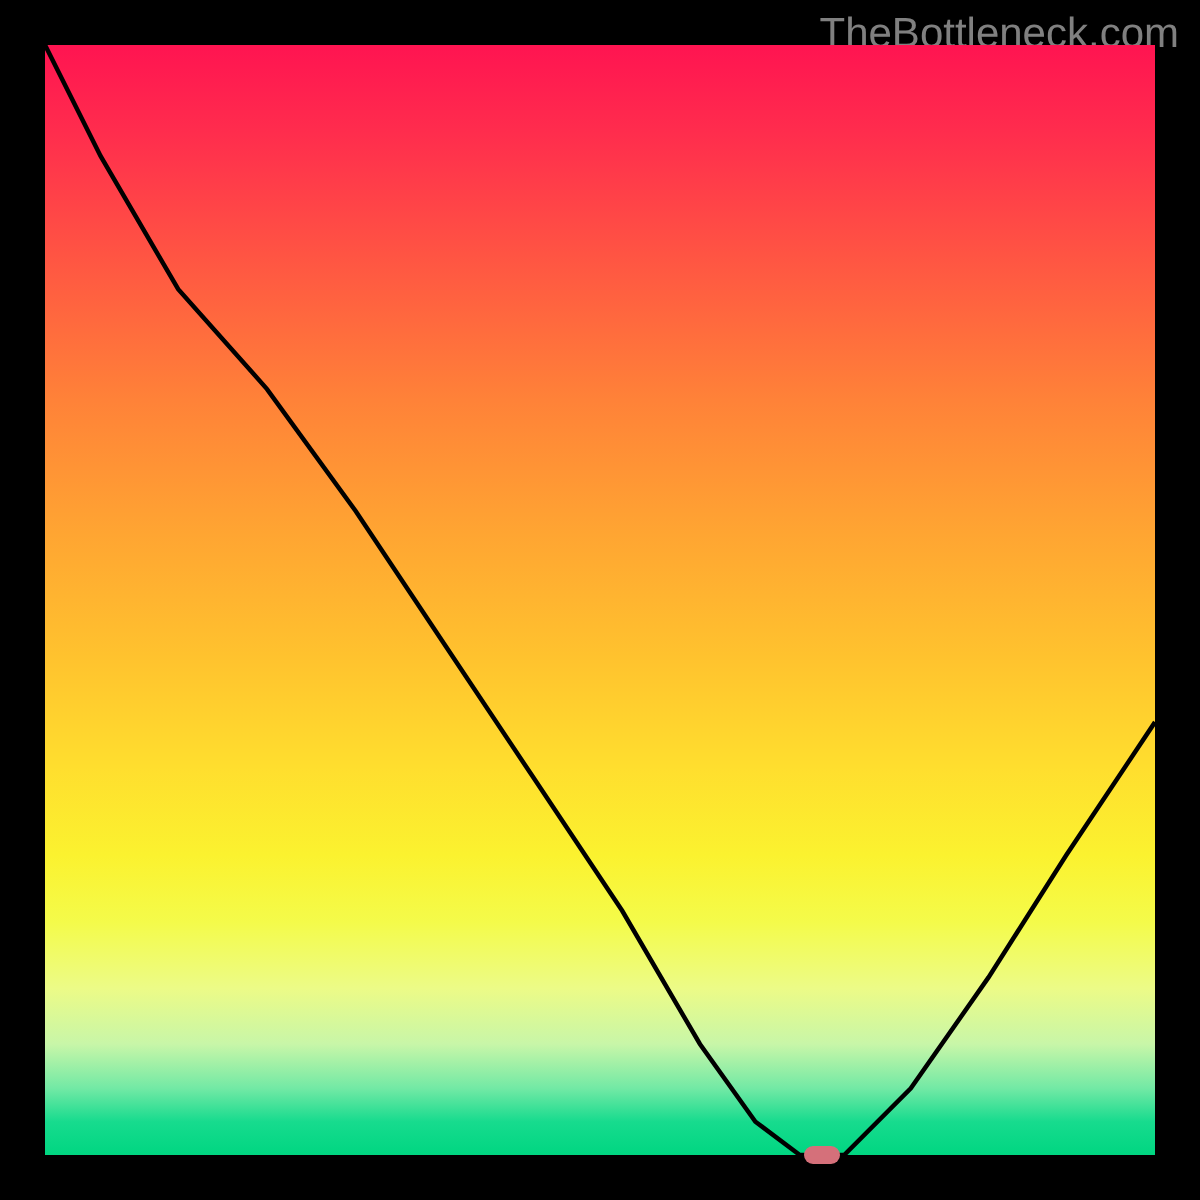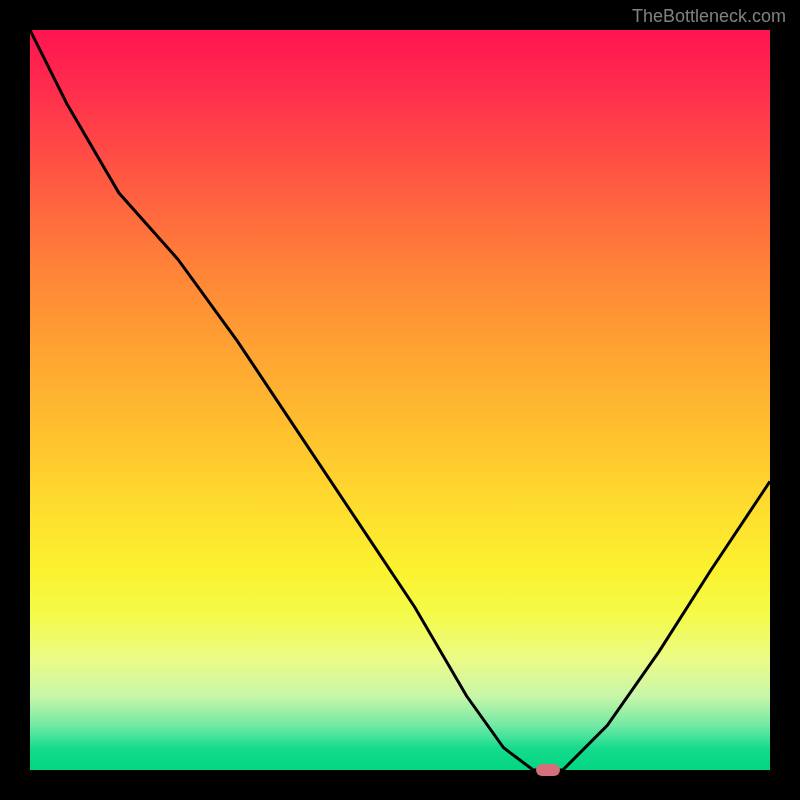--- a/index.html
+++ b/index.html
@@ -9,21 +9,21 @@
     height: 800px;
     background: #000;
     position: relative;
     font-family: Arial, sans-serif;
   }
   .attribution {
     position: absolute;
     top: 6px;
     right: 14px;
     color: #808080;
-    font-size: 18px;
+    font-size: 28px;
     font-weight: normal;
     letter-spacing: 0px;
   }
   .plot-container {
     position: absolute;
     top: 30px;
     left: 30px;
     width: 740px;
     height: 740px;
   }

